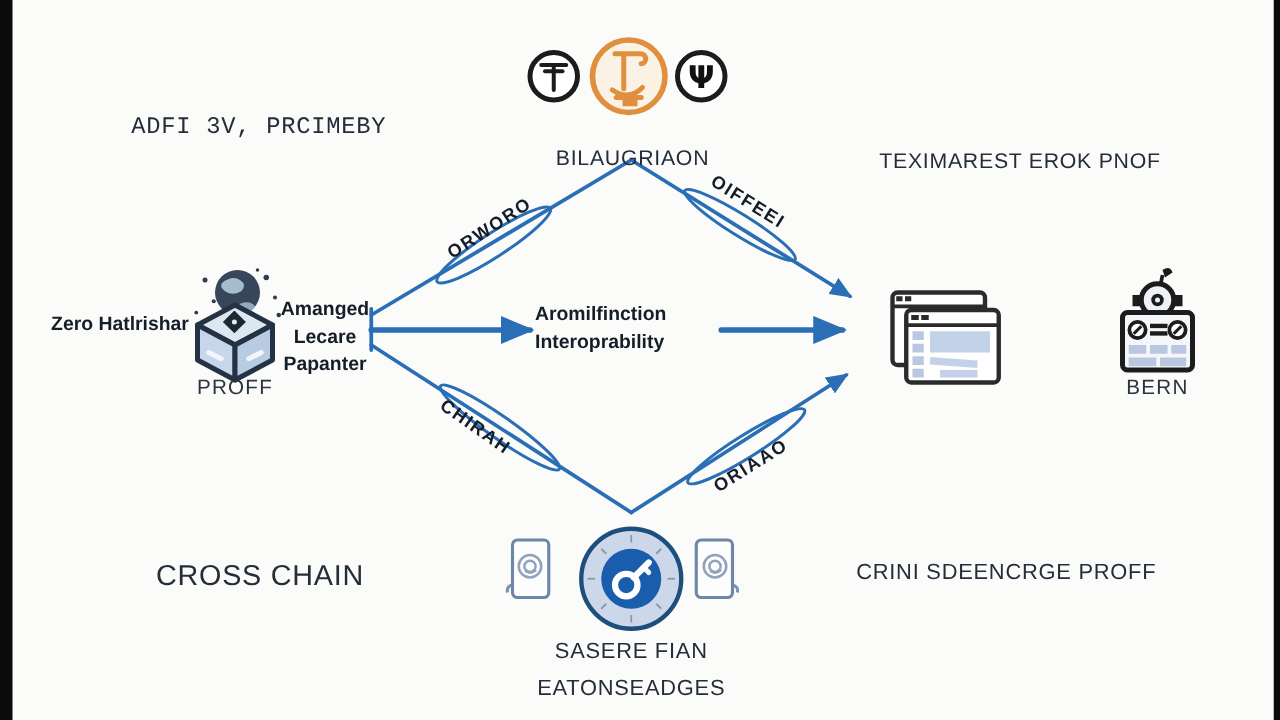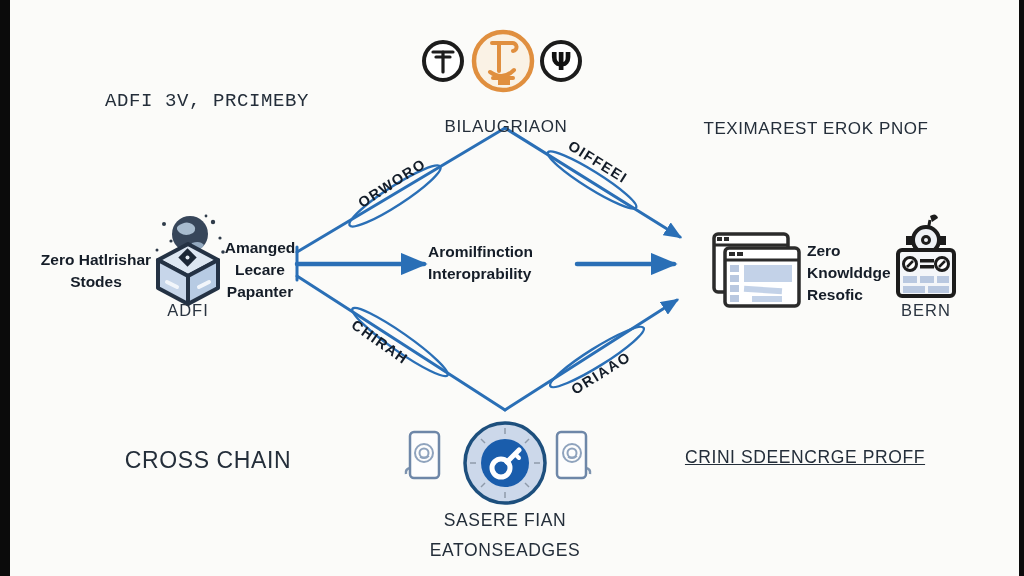--- a/index.html
+++ b/index.html
@@ -88,21 +88,20 @@
     </g>
     <rect x="30" y="54" width="12" height="5" fill="#e08f3f"></rect>
   </svg>
   <svg class="abs" style="left:537px;top:37px;" width="48" height="48">
     <circle cx="24" cy="24" r="19" fill="#ffffff" stroke="#1c1c1c" stroke-width="4"></circle>
     <text x="24" y="33" text-anchor="middle" font-family="DejaVu Sans, sans-serif" font-size="25" font-weight="bold" fill="#111111">Ψ</text>
   </svg>
 
   <div class="abs boldnote" style="left:23px;top:249px;width:146px;">
     <div>Zero Hatlrishar</div>
-    <div>Stodes</div>
   </div>
 
   <svg class="abs" style="left:140px;top:210px;" width="96" height="100">
 
     <g fill="#2f3b4a">
       <circle cx="24" cy="14" r="2"></circle>
         <circle cx="31" cy="31" r="1.6"></circle>
       <circle cx="73" cy="12" r="2.2"></circle>
         <circle cx="80" cy="28" r="1.6"></circle>
       <circle cx="17" cy="40" r="1.5"></circle>
@@ -120,21 +119,21 @@
       <polygon points="78,50 48,66 48,94 78,78" fill="#b7cbe3"></polygon>
     </g>
     <rect x="41" y="41" width="13" height="13" transform="rotate(45 47.5 47.5)" fill="#1c2836"></rect>
     <circle cx="47.5" cy="47.5" r="2" fill="#e6edf5"></circle>
     <g stroke="#f2f6fb" stroke-width="4" stroke-linecap="round">
       <line x1="27" y1="72" x2="37" y2="77"></line>
       <line x1="59" y1="77" x2="69" y2="72"></line>
     </g>
   </svg>
 
-  <div class="abs nodecap" style="left:138px;top:301px;width:100px;">ADFI</div>
+  <div class="abs nodecap" style="left:138px;top:301px;width:100px;">PROFF</div>
 
   <div class="abs boldnote" style="left:213px;top:237px;width:94px;">
     <div>Amanged</div>
     <div>Lecare</div>
     <div>Papanter</div>
   </div>
 
   <div class="abs boldnote leftalign" style="left:428px;top:241px;width:140px;">
     <div>Aromilfinction</div>
     <div>Interoprability</div>
@@ -158,25 +157,20 @@
       <rect x="22" y="37" width="9" height="7"></rect>
       <rect x="22" y="47" width="9" height="7"></rect>
       <rect x="22" y="57" width="9" height="7"></rect>
       <rect x="22" y="67" width="9" height="7"></rect>
     </g>
     <rect x="36" y="37" width="48" height="17" fill="#c3d2e8"></rect>
     <rect x="36" y="59" width="38" height="6" fill="#c3d2e8" transform="rotate(4 55 62)"></rect>
     <rect x="44" y="68" width="30" height="6" fill="#c3d2e8"></rect>
   </svg>
 
-  <div class="abs boldnote leftalign" style="left:807px;top:240px;width:110px;">
-    <div>Zero</div>
-    <div>Knowlddge</div>
-    <div>Resofic</div>
-  </div>
 
   <svg class="abs" style="left:892px;top:212px;" width="68" height="88">
     <path d="M38,4 q6,-4 8,2 l-6,4 Z" fill="#1c1c1c"></path>
     <line x1="38" y1="8" x2="36" y2="18" stroke="#1c1c1c" stroke-width="3"></line>
     <g>
       <rect x="14" y="24" width="40" height="9" fill="#1c1c1c"></rect>
       <circle cx="34" cy="28" r="13" fill="#eef1f5" stroke="#1c1c1c" stroke-width="4"></circle>
       <circle cx="34" cy="28" r="5" fill="#1c1c1c"></circle>
       <circle cx="34" cy="28" r="2" fill="#eef1f5"></circle>
     </g>
@@ -226,17 +220,17 @@
 
   <svg class="abs" style="left:552px;top:428px;" width="40" height="58">
     <path d="M34,40 q5,1 4,6" stroke="#7d93af" stroke-width="2.5" fill="none"></path>
     <rect x="5" y="4" width="29" height="46" rx="4" fill="#fdfdfd" stroke="#6e87a8" stroke-width="2.5"></rect>
     <circle cx="20" cy="25" r="9" fill="none" stroke="#8fa3bd" stroke-width="2"></circle>
     <circle cx="20" cy="25" r="4.5" fill="none" stroke="#8fa3bd" stroke-width="2"></circle>
     <path d="M16,29 q5,3 9,-1" stroke="#8fa3bd" stroke-width="1.6" fill="none"></path>
   </svg>
 
   <div class="abs caps" style="left:118px;top:447px;width:180px;font-size:23px;">CROSS CHAIN</div>
-  <div class="abs caps" style="left:680px;top:447px;width:250px;font-size:17.5px;text-decoration:underline;">CRINI SDEENCRGE PROFF</div>
+  <div class="abs caps" style="left:680px;top:447px;width:250px;font-size:17.5px;">CRINI SDEENCRGE PROFF</div>
   <div class="abs caps" style="left:385px;top:540px;width:240px;font-size:17.5px;">EATONSEADGES</div>
   <div class="abs caps" style="left:405px;top:510px;width:200px;font-size:17.5px;">SASERE FIAN</div>
 
 </div>
 
 </body></html>

